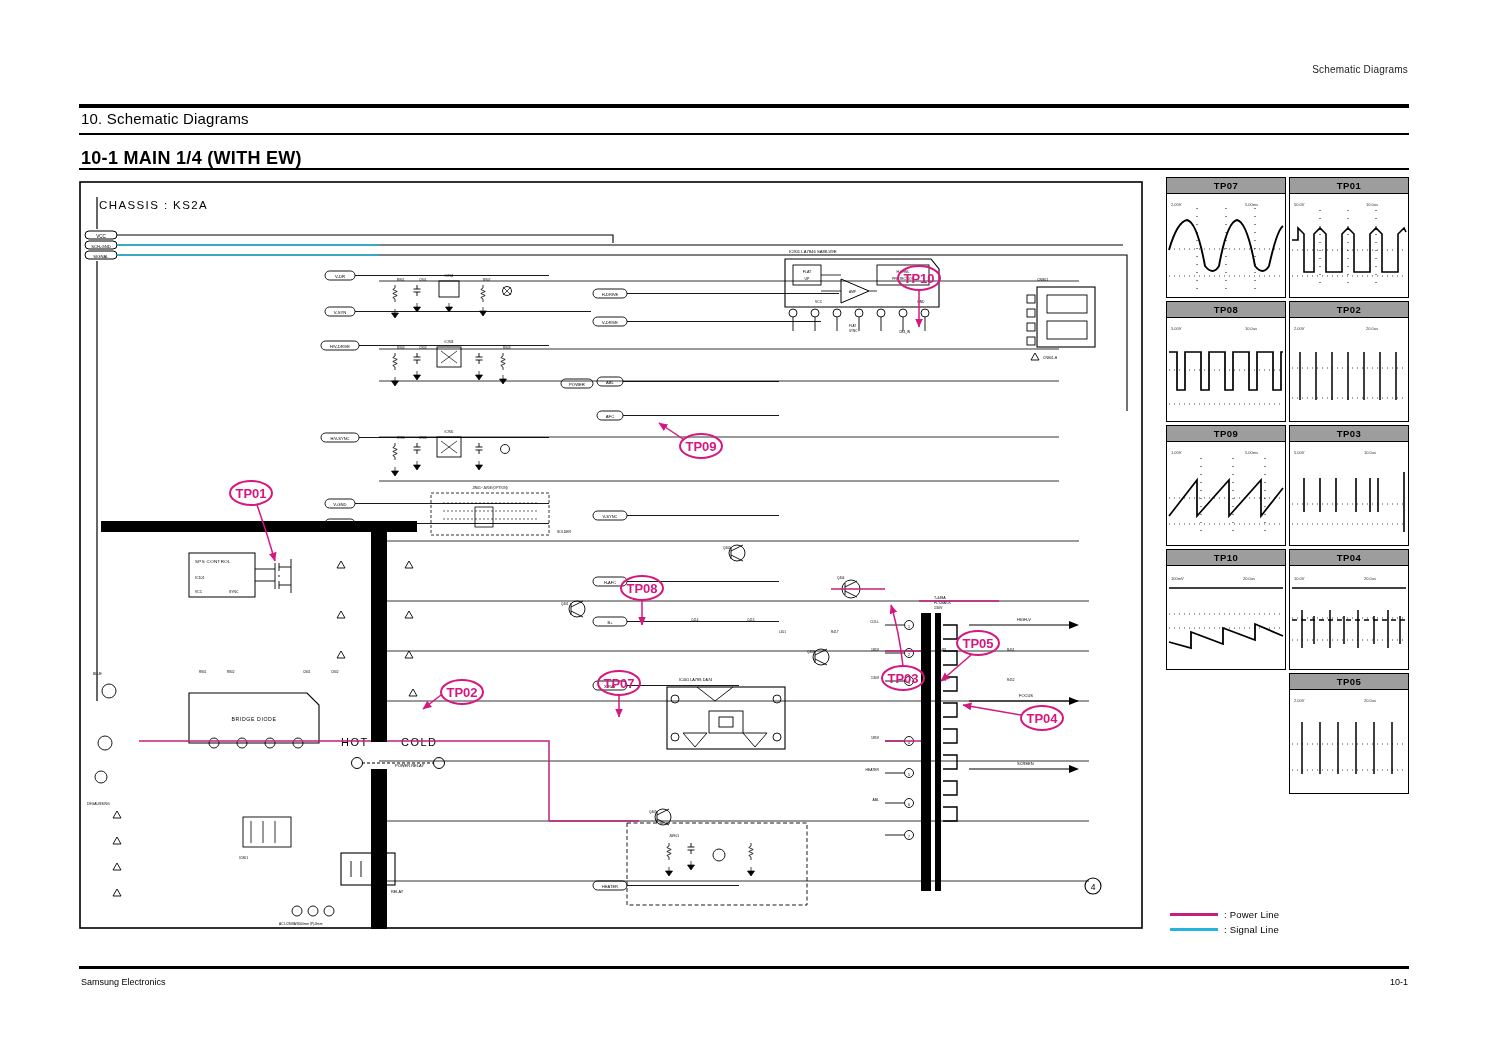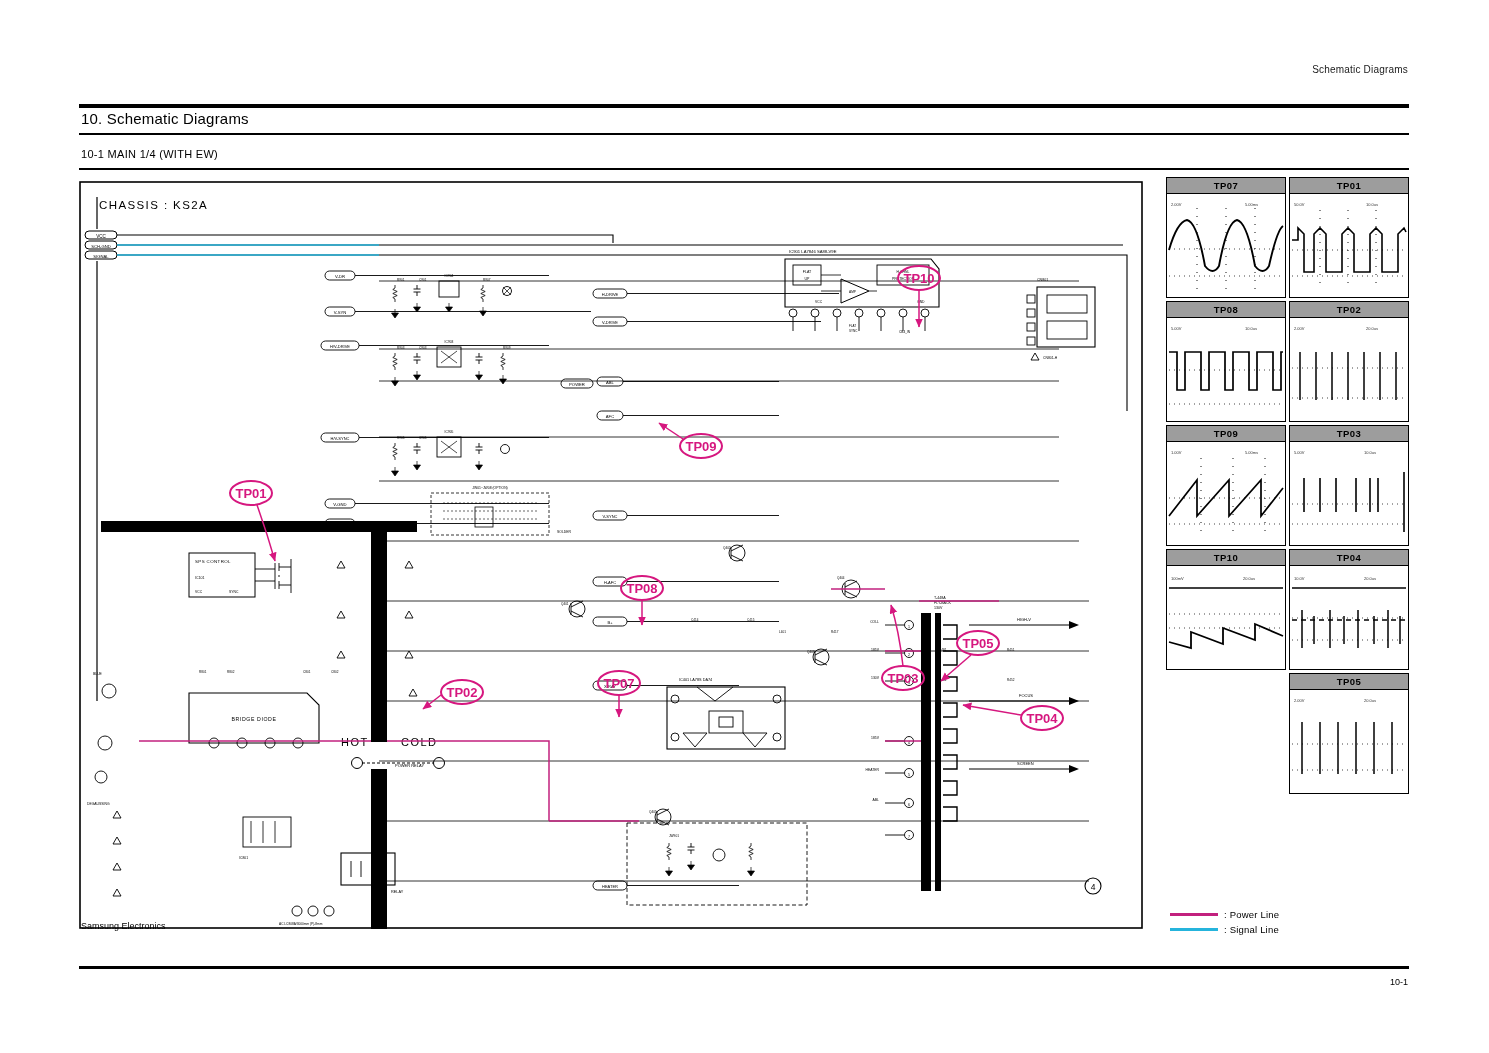--- a/index.html
+++ b/index.html
@@ -4,26 +4,26 @@
 <style>
   html,body{margin:0;padding:0;background:#ffffff;}
   body{width:1489px;height:1053px;position:relative;font-family:"Liberation Sans",sans-serif;color:#000;overflow:hidden;}
 
   
   #running-head{position:absolute;right:81px;top:64px;font-size:10px;letter-spacing:.2px;color:#1a1a1a;margin-left:28px;}
 
   #rule-top{position:absolute;left:79px;top:104px;width:1330px;height:4px;background:#000;}
   #section-title{position:absolute;left:81px;top:110px;font-size:15px;font-weight:normal;letter-spacing:.2px;}
   #rule-mid{position:absolute;left:79px;top:133px;width:1330px;height:2px;background:#000;}
-  #subsection-title{position:absolute;left:81px;top:148px;font-size:11px;font-weight:normal;letter-spacing:.3px;}
+  #subsection-title{position:absolute;left:81px;top:148px;font-size:18px;font-weight:bold;letter-spacing:.3px;}
   #rule-sub{position:absolute;left:79px;top:168px;width:1330px;height:2px;background:#000;}
 
   
   #rule-foot{position:absolute;left:79px;top:966px;width:1330px;height:3px;background:#000;}
-  #footer-left{position:absolute;left:81px;top:921px;font-size:9px;}
+  #footer-left{position:absolute;left:81px;top:977px;font-size:9px;}
   #footer-right{position:absolute;right:81px;top:977px;font-size:9px;}
 
   
   #schematic{position:absolute;left:79px;top:181px;width:1064px;height:748px;}
   #schematic svg{display:block;}
 
   
   #waveform-grid{position:absolute;left:1166px;top:177px;width:243px;height:708px;}
   .wf-col{position:absolute;top:0;width:120px;}
   .wf-col.left{left:0;}

